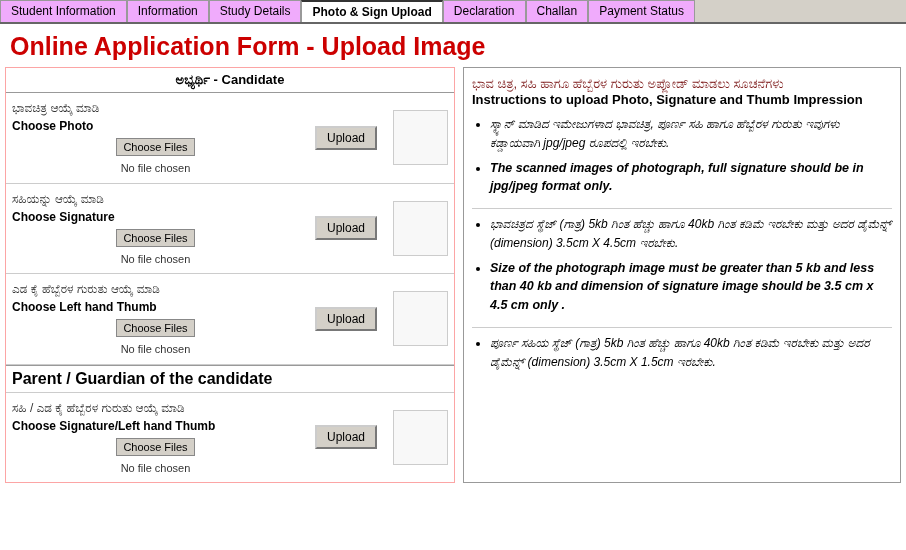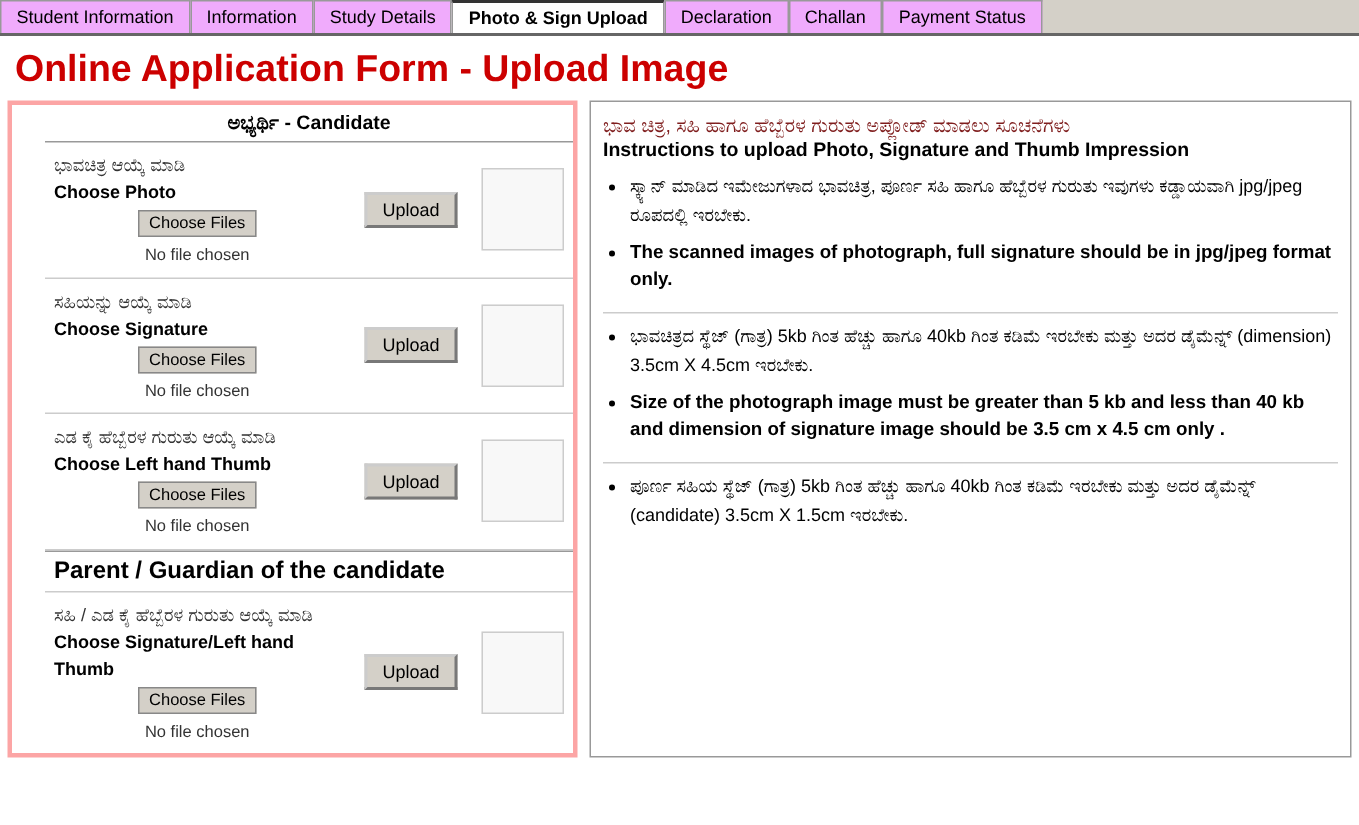--- a/index.html
+++ b/index.html
@@ -32,24 +32,23 @@
 
     
     .main-content {
       display: flex;
       padding: 0 5px 5px 5px;
       gap: 8px;
     }
 
     
     .left-panel {
-      border: 3px solid #fca5a5;
-      width: 380px;
+      border: 1px solid #fca5a5;
+      width: 450px;
       flex-shrink: 0;
-      padding-left: 22px;
     }
 
     .section-header {
       background: #fff;
       border-bottom: 1px solid #999;
       text-align: center;
       padding: 4px;
       font-size: 13px;
       font-weight: bold;
     }
@@ -143,20 +142,21 @@
     }
 
     .instructions-title-english {
       font-weight: bold;
       font-size: 13px;
       margin-bottom: 8px;
     }
 
     .instructions-section {
       margin-bottom: 12px;
+      font-style: italic;
     }
 
     .instructions-section ul {
       padding-left: 18px;
     }
 
     .instructions-section ul li {
       margin-bottom: 6px;
       font-size: 12.5px;
       line-height: 1.5;
@@ -280,20 +280,20 @@
           <span class="bold-instruction">Size of the photograph image must be greater than 5 kb and less than 40 kb and dimension of signature image should be 3.5 cm x 4.5 cm only .</span>
         </li>
       </ul>
     </div>
 
     <hr class="section-divider">
 
     <div class="instructions-section">
       <ul>
         <li>
-          <span class="kannada-li">ಪೂರ್ಣ ಸಹಿಯ ಸ್ಥೆಜ್ (ಗಾತ್ರ) 5kb ಗಿಂತ ಹೆಚ್ಚು ಹಾಗೂ 40kb ಗಿಂತ ಕಡಿಮೆ ಇರಬೇಕು ಮತ್ತು ಅದರ ಡೈಮೆನ್ನ್ (candidate) 3.5cm X 1.5cm ಇರಬೇಕು.</span>
+          <span class="kannada-li">ಪೂರ್ಣ ಸಹಿಯ ಸ್ಥೆಜ್ (ಗಾತ್ರ) 5kb ಗಿಂತ ಹೆಚ್ಚು ಹಾಗೂ 40kb ಗಿಂತ ಕಡಿಮೆ ಇರಬೇಕು ಮತ್ತು ಅದರ ಡೈಮೆನ್ನ್ (dimension) 3.5cm X 1.5cm ಇರಬೇಕು.</span>
         </li>
       </ul>
     </div>
 
   </div>
 
 </div>
 
 </body></html>

